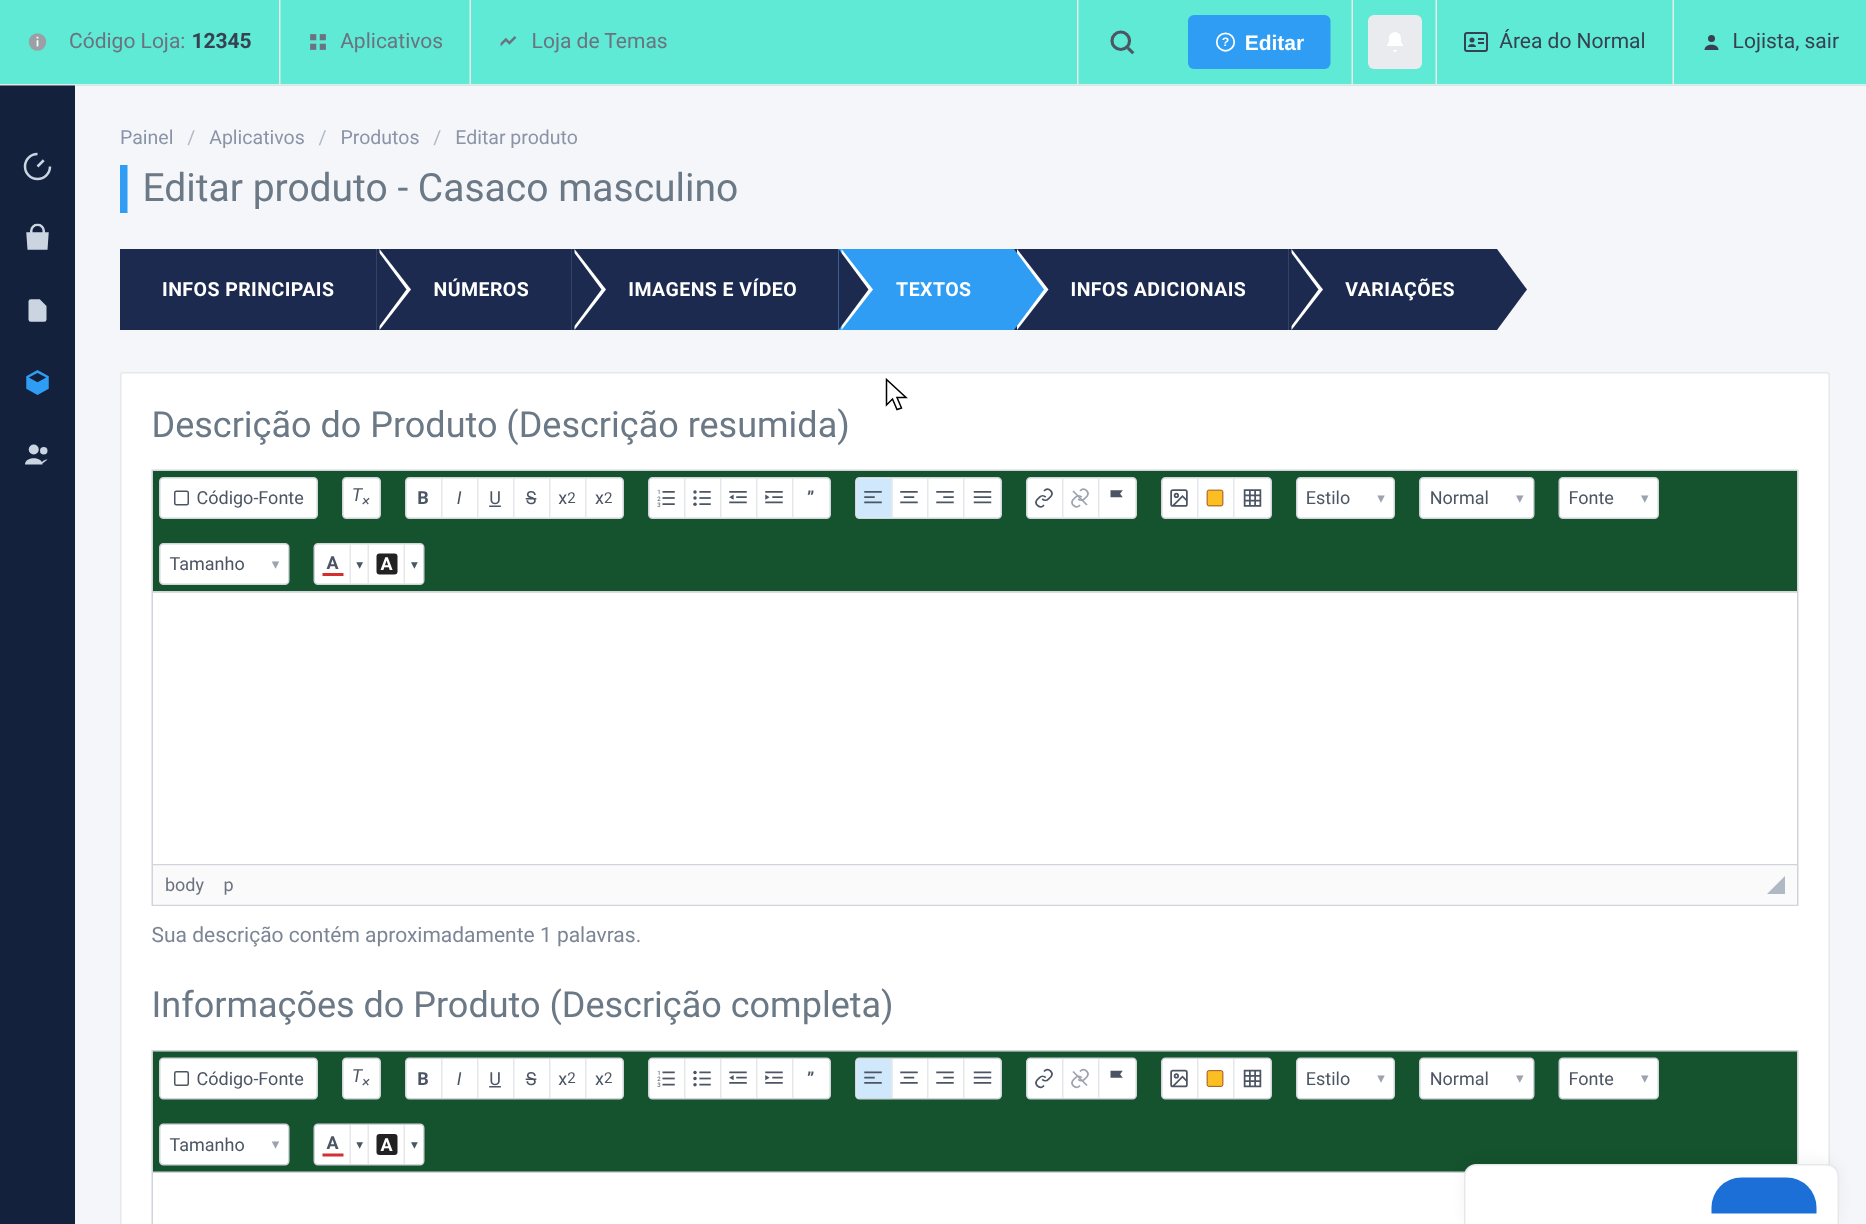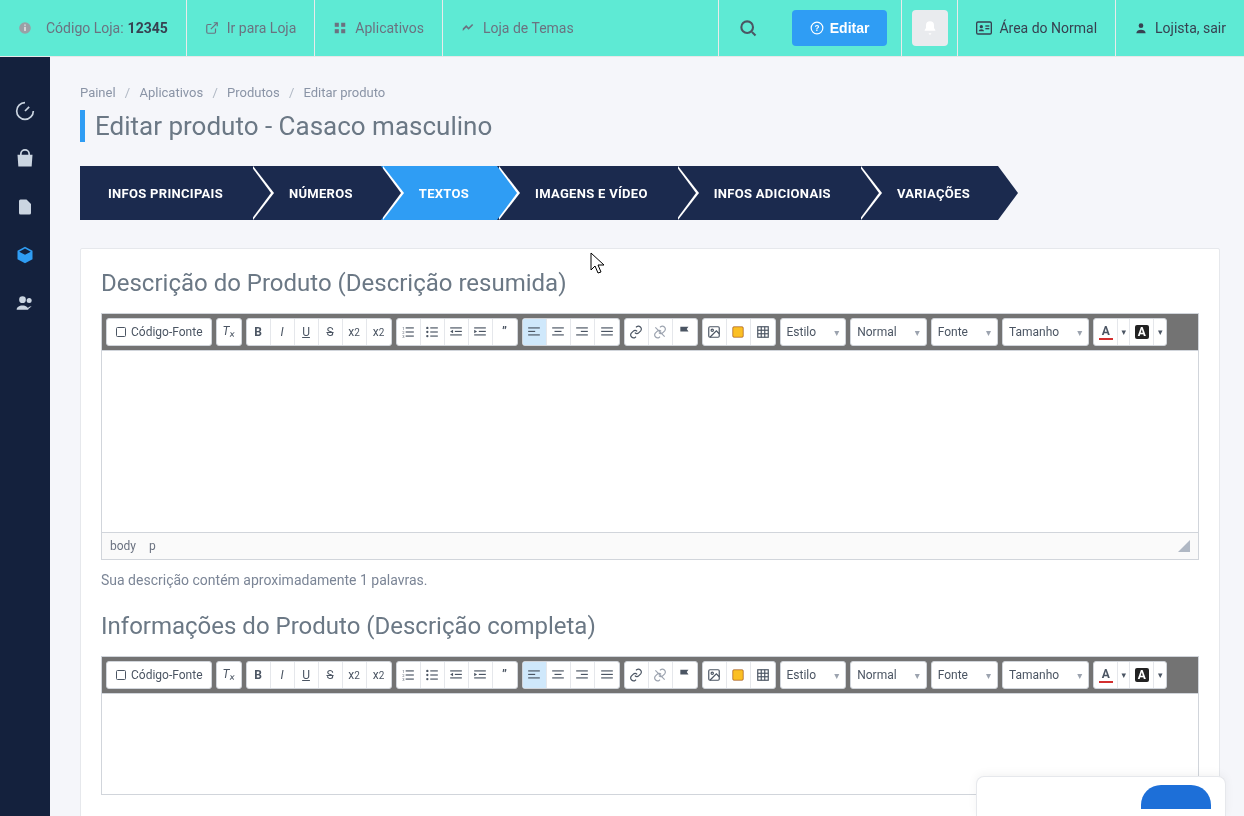--- a/index.html
+++ b/index.html
@@ -46,21 +46,21 @@
 .step.active { background: #2f9df4; }
 .step.active::after { border-left-color: #2f9df4; }
 .step:last-child::before { display: none; }
 
 
 .card { background: #fff; border: 1px solid #e6e8ec; border-radius: 2px; padding: 20px 20px 26px 20px; }
 .section-title { font-size: 24px; font-weight: 400; color: #6b7885; margin-bottom: 16px; }
 
 
 .editor { border: 1px solid #d1d5db; background: #fafafa; }
-.toolbar { display: flex; flex-wrap: wrap; align-items: flex-start; padding: 4px; gap: 4px; border-bottom: 1px solid #d1d5db; background: #737373; }
+.toolbar { display: flex; flex-wrap: wrap; align-items: flex-start; padding: 4px; gap: 16px; border-bottom: 1px solid #d1d5db; background: #14532d; }
 .tgroup { display: flex; border: 1px solid #d1d5db; border-radius: 3px; background: #fff; }
 .tbtn { width: 24px; height: 26px; display: flex; align-items: center; justify-content: center; border-right: 1px solid #e5e7eb; cursor: pointer; font-size: 12px; color: #4b5563; }
 .tbtn:last-child { border-right: none; }
 .tbtn.active { background: #cfe8fb; }
 .tbtn.wide { width: auto; padding: 0 8px; font-size: 12px; }
 .tsel { border: 1px solid #d1d5db; border-radius: 3px; background: #fff; height: 28px; display: flex; align-items: center; padding: 0 6px; font-size: 12px; color: #4b5563; cursor: pointer; }
 .tsel .caret { margin-left: 18px; font-size: 10px; color: #9ca3af; }
 .editor-body { background: #fff; height: 182px; border-bottom: 1px solid #d1d5db; }
 .editor-status { display: flex; align-items: center; justify-content: space-between; height: 26px; padding: 0 8px; font-size: 12px; color: #6b7280; background: #fafafa; }
 .editor-status .path span { margin-right: 10px; }
@@ -85,28 +85,20 @@
     <div class="topbar-item">
       <svg width="14" height="14" viewBox="0 0 24 24" fill="#9aa0a6">
           <circle cx="12" cy="12" r="10"></circle>
           <rect x="11" y="10" width="2" height="7" fill="#fff"></rect>
           <rect x="11" y="6" width="2" height="2" fill="#fff"></rect>
         </svg>
       <span style="margin-left:6px">Código Loja:</span>
       <span class="strong">12345</span>
     </div>
     <div class="topbar-item">
-      <svg width="14" height="14" viewBox="0 0 24 24" fill="none" stroke="#6b7280" stroke-width="2">
-          <path d="M18 13v6a2 2 0 0 1-2 2H5a2 2 0 0 1-2-2V8a2 2 0 0 1 2-2h6"></path>
-          <polyline points="15 3 21 3 21 9"></polyline>
-          <line x1="10" y1="14" x2="21" y2="3"></line>
-        </svg>
-      <span>Ir para Loja</span>
-    </div>
-    <div class="topbar-item">
       <svg width="14" height="14" viewBox="0 0 24 24" fill="#6b7280">
           <rect x="3" y="3" width="7" height="7"></rect>
           <rect x="14" y="3" width="7" height="7"></rect>
           <rect x="3" y="14" width="7" height="7"></rect>
           <rect x="14" y="14" width="7" height="7"></rect>
         </svg>
       <span>Aplicativos</span>
     </div>
     <div class="topbar-item" style="border-right:none">
       <svg width="14" height="14" viewBox="0 0 24 24" fill="#6b7280">
@@ -199,22 +191,22 @@
   </div>
 
   <div class="title-row">
     <div class="title-bar"></div>
     <h1 class="page-title">Editar produto - Casaco masculino</h1>
   </div>
 
   <div class="steps">
     <div class="step">INFOS PRINCIPAIS</div>
     <div class="step">NÚMEROS</div>
+    <div class="step">IMAGENS E VÍDEO</div>
     <div class="step active">TEXTOS</div>
-    <div class="step">IMAGENS E VÍDEO</div>
     <div class="step">INFOS ADICIONAIS</div>
     <div class="step">VARIAÇÕES</div>
   </div>
 
   <div class="card">
     <h2 class="section-title">Descrição do Produto (Descrição resumida)</h2>
 
     <div class="editor">
       <div class="toolbar">
         <div class="tgroup">

